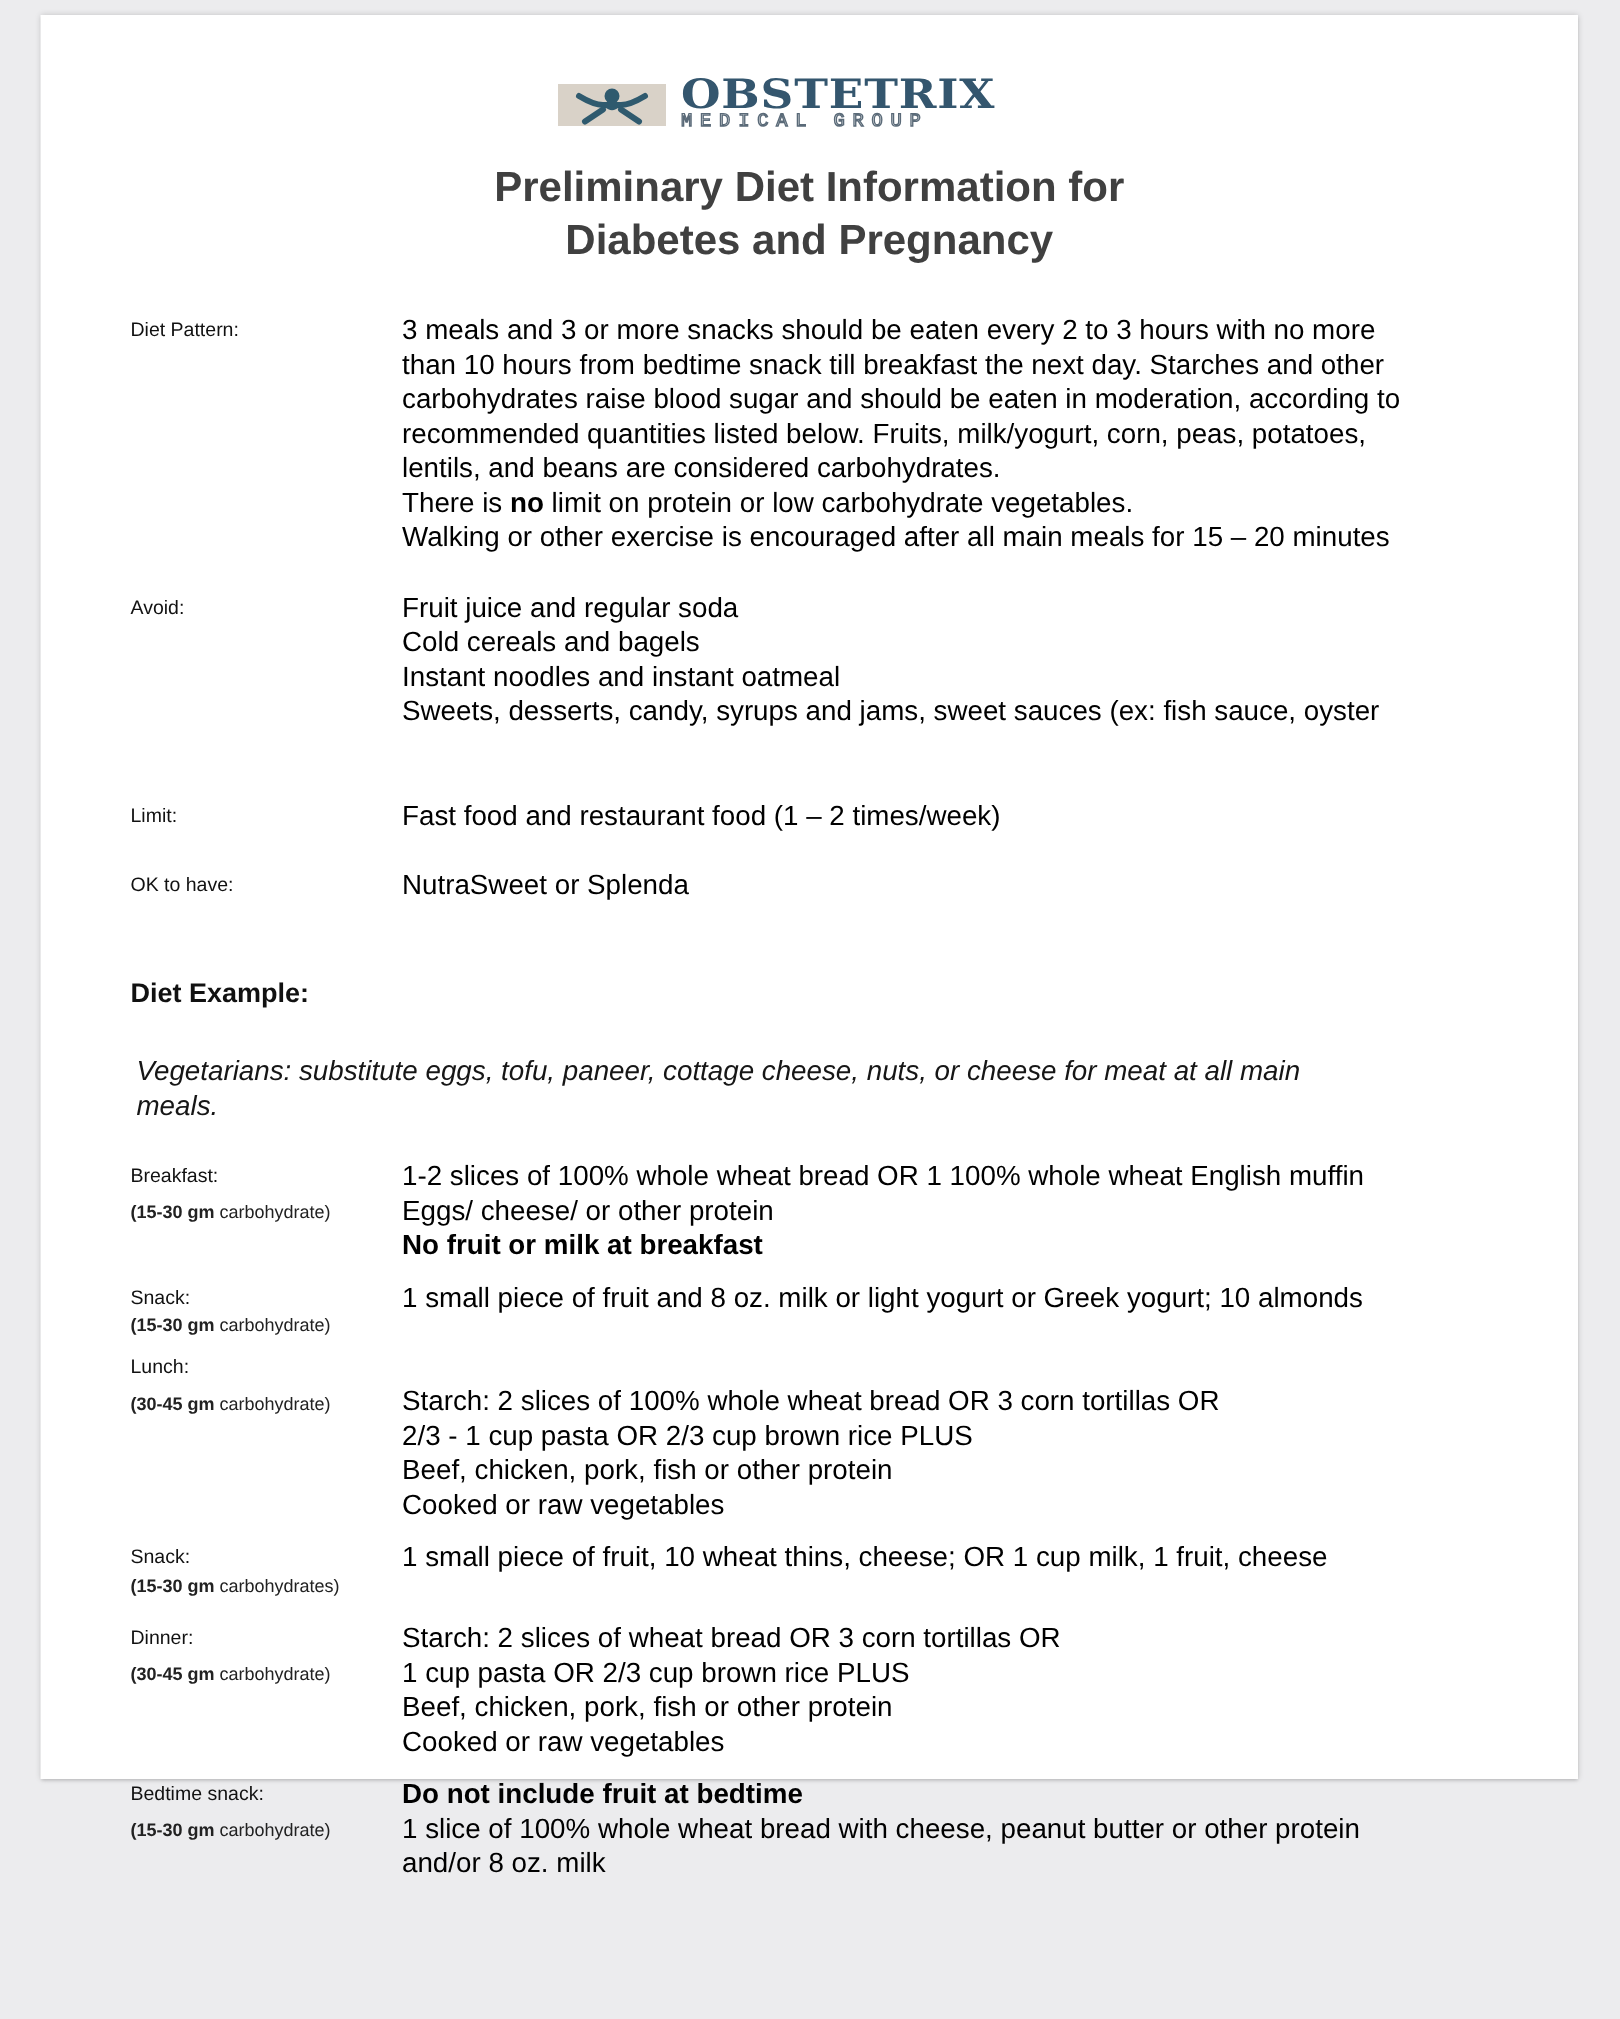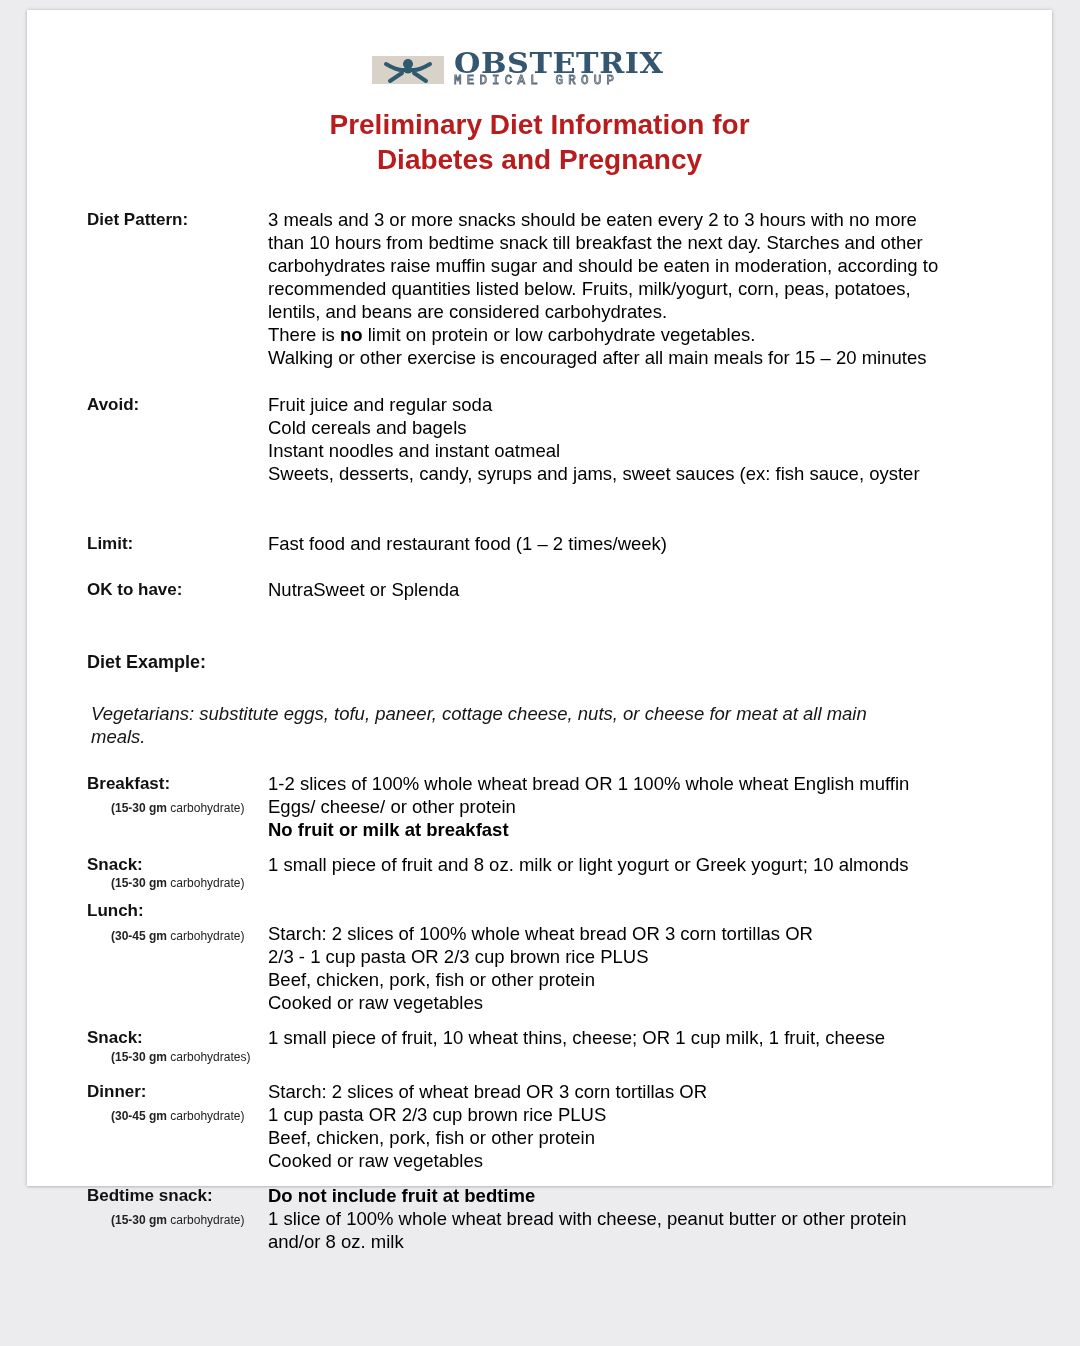--- a/index.html
+++ b/index.html
@@ -72,47 +72,46 @@
     
     .title {
       position: absolute;
       left: 0;
       width: 100%;
       top: 97px;
       text-align: center;
       font-weight: bold;
       font-size: 28px;
       line-height: 35px;
-      color: #b91c1c;
+      color: #404040;
     }
     .title div { white-space: nowrap; }
 
     
     .row {
       position: absolute;
       left: 60px;
       width: 940px;
     }
     .label {
       position: absolute;
       left: 0;
       top: 0;
-      font-weight: bold;
-      font-size: 17px;
+      font-weight: normal;
+      font-size: 13px;
       line-height: 23px;
       white-space: nowrap;
     }
     .sublabel {
       position: absolute;
       left: 0;
       font-size: 12px;
       line-height: 14px;
       color: #222;
       white-space: nowrap;
-      margin-left: 24px;
     }
     .sublabel .b { font-weight: bold; }
     .content {
       position: absolute;
       left: 181px;
       top: 0;
       width: 740px;
       font-size: 18.5px;
       line-height: 23px;
       color: #000000;
@@ -159,21 +158,21 @@
   <div class="title">
     <div>Preliminary Diet Information for</div>
     <div>Diabetes and Pregnancy</div>
   </div>
 
   <div class="row" style="top:198px;">
     <div class="label">Diet Pattern:</div>
     <div class="content">
       <div class="line">3 meals and 3 or more snacks should be eaten every 2 to 3 hours with no more</div>
       <div class="line">than 10 hours from bedtime snack till breakfast the next day. Starches and other</div>
-      <div class="line">carbohydrates raise muffin sugar and should be eaten in moderation, according to</div>
+      <div class="line">carbohydrates raise blood sugar and should be eaten in moderation, according to</div>
       <div class="line">recommended quantities listed below. Fruits, milk/yogurt, corn, peas, potatoes,</div>
       <div class="line">lentils, and beans are considered carbohydrates.</div>
       <div class="line"><span>There is </span><span class="bold">no</span><span> limit on protein or low carbohydrate vegetables.</span></div>
       <div class="line">Walking or other exercise is encouraged after all main meals for 15 – 20 minutes</div>
     </div>
   </div>
 
   <div class="row" style="top:383px;">
     <div class="label">Avoid:</div>
     <div class="content">

